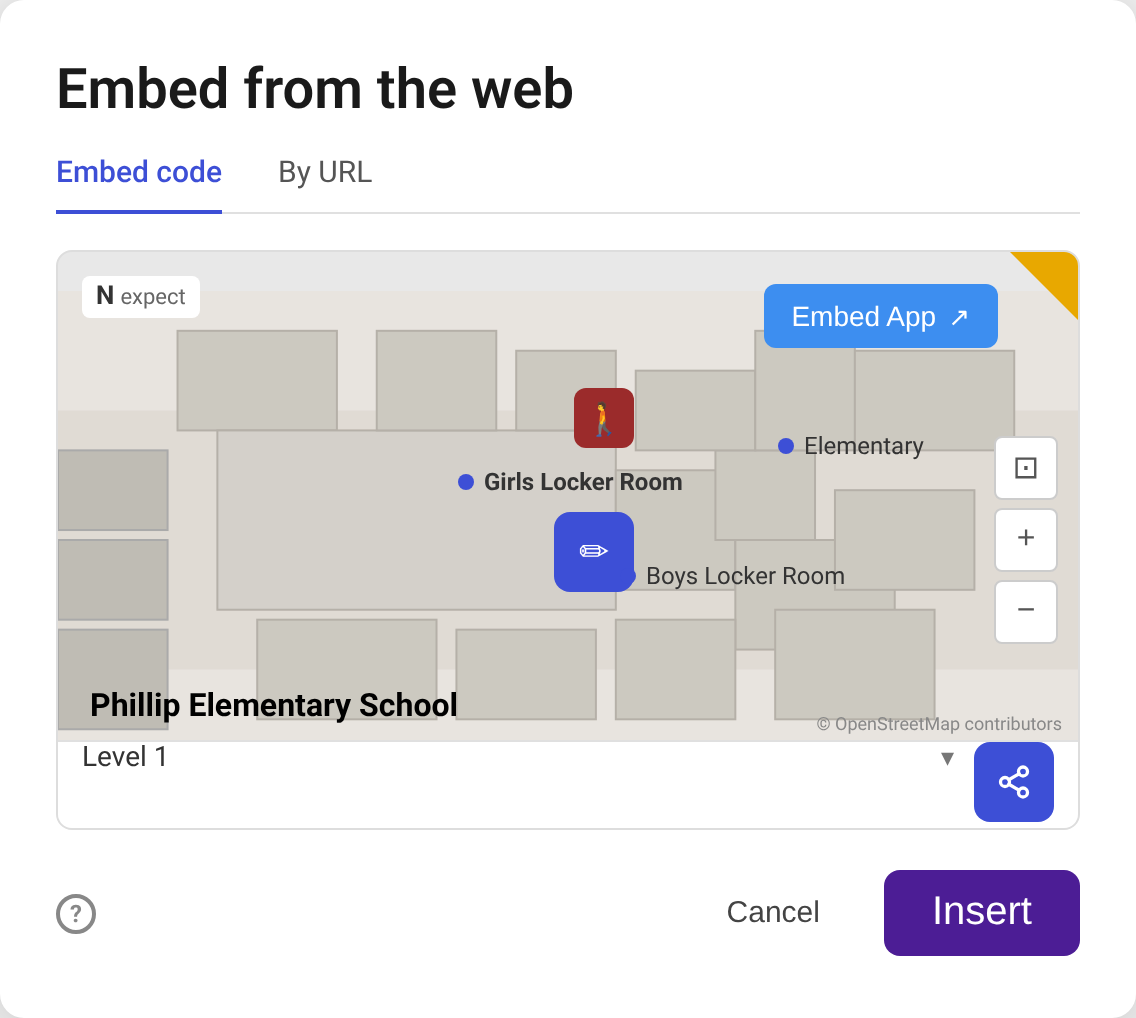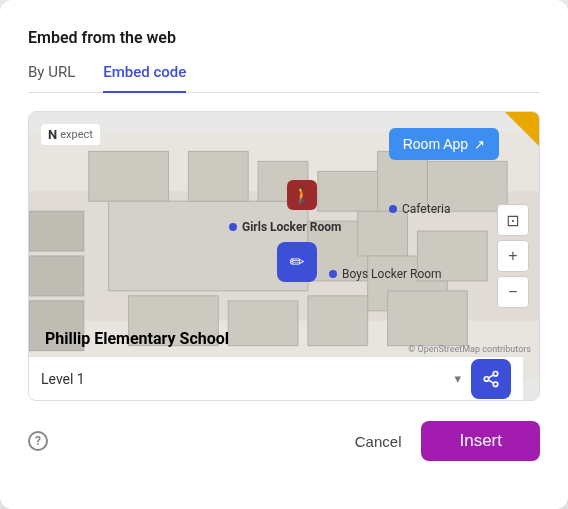--- a/index.html
+++ b/index.html
@@ -15,21 +15,21 @@
       background: #fff;
       border-radius: 12px;
       width: 568px;
       min-height: 509px;
       padding: 28px 28px 24px 28px;
       box-shadow: 0 4px 24px rgba(0,0,0,0.18);
       display: flex;
       flex-direction: column;
     }
     .dialog-title {
-      font-size: 16px;
+      font-size: 28px;
       font-weight: 600;
       color: #1a1a1a;
       margin-bottom: 16px;
     }
     .tabs {
       display: flex;
       gap: 28px;
       border-bottom: 1px solid #e0e0e0;
       margin-bottom: 18px;
     }
@@ -178,25 +178,25 @@
       align-items: center;
       justify-content: center;
       font-size: 16px;
       color: #555;
     }
     
     .map-bottom-bar {
       position: absolute;
       bottom: 0;
       left: 0;
-      right: 16px;
+      right: 0;
       height: 44px;
       background: #fff;
       display: flex;
-      align-items: center;
+      align-items: flex-start;
       padding: 0 12px;
       border-top: 1px solid #e0e0e0;
     }
     .level-chevron {
       color: #777;
       font-size: 13px;
       margin-right: 10px;
     }
     .share-btn {
       width: 40px;
@@ -241,59 +241,59 @@
       border: 2px solid #888;
       display: flex;
       align-items: center;
       justify-content: center;
       font-size: 12px;
       color: #888;
       font-weight: 700;
     }
     .footer-buttons {
       display: flex;
-      gap: 0;
+      gap: 12px;
     }
     .cancel-btn {
       background: transparent;
       border: none;
       color: #444;
       font-size: 15px;
       padding: 10px 20px;
       border-radius: 8px;
       cursor: pointer;
     }
     .insert-btn {
-      background: #a21caf;
-      color: #fff;
-      border: none;
-      font-size: 17px;
+      background: #4c1d95;
+      color: #fff;
+      border: none;
+      font-size: 20px;
       font-weight: 500;
-      padding: 10px 38px;
+      padding: 10px 24px;
       border-radius: 8px;
       cursor: pointer;
     }
     
     .map-svg {
       width: 100%;
       height: 100%;
       position: absolute;
       top: 0; left: 0;
     }
   </style>
 </head>
 <body>
 
 <div class="dialog">
 
   <div class="dialog-title">Embed from the web</div>
 
   <div class="tabs">
+    <div class="tab active">Embed code</div>
     <div class="tab">By URL</div>
-    <div class="tab active">Embed code</div>
   </div>
 
   <div class="map-container">
 
     <svg class="map-svg" viewBox="0 0 512 250" xmlns="http://www.w3.org/2000/svg">
 
       <rect width="512" height="250" fill="#e8e4df"></rect>
 
       <rect x="0" y="60" width="512" height="130" fill="#e0dbd4"></rect>
 
@@ -320,43 +320,43 @@
     </svg>
 
     <div class="corner-tab"></div>
 
     <div class="logo-badge">
       <span class="logo-n">N</span>
       <span>expect</span>
     </div>
 
     <button class="open-app-btn">
-      <span>Room App</span>
+      <span>Embed App</span>
       <span class="external-icon">↗</span>
     </button>
 
     <div class="red-marker" style="top: 68px; left: 258px;">
       <span>🚶</span>
     </div>
 
     <div class="map-point" style="top: 108px; left: 200px; font-weight: bold;">
       <span class="dot"></span>
       <span>Girls Locker Room</span>
     </div>
 
     <div class="map-point" style="top: 90px; left: 360px;">
       <span class="dot"></span>
-      <span>Cafeteria</span>
+      <span>Elementary</span>
     </div>
 
     <button class="edit-btn" style="top: 130px; left: 248px;">
       <span>✏</span>
     </button>
 
-    <div class="map-point" style="top: 155px; left: 300px; align-items: center;">
+    <div class="map-point" style="top: 155px; left: 281px; align-items: center;">
       <span class="dot"></span>
       <span>Boys Locker Room</span>
     </div>
 
     <div class="school-label">Phillip Elementary School</div>
 
     <div class="map-controls">
       <button class="map-control-btn">
         <span>⊡</span>
       </button>

